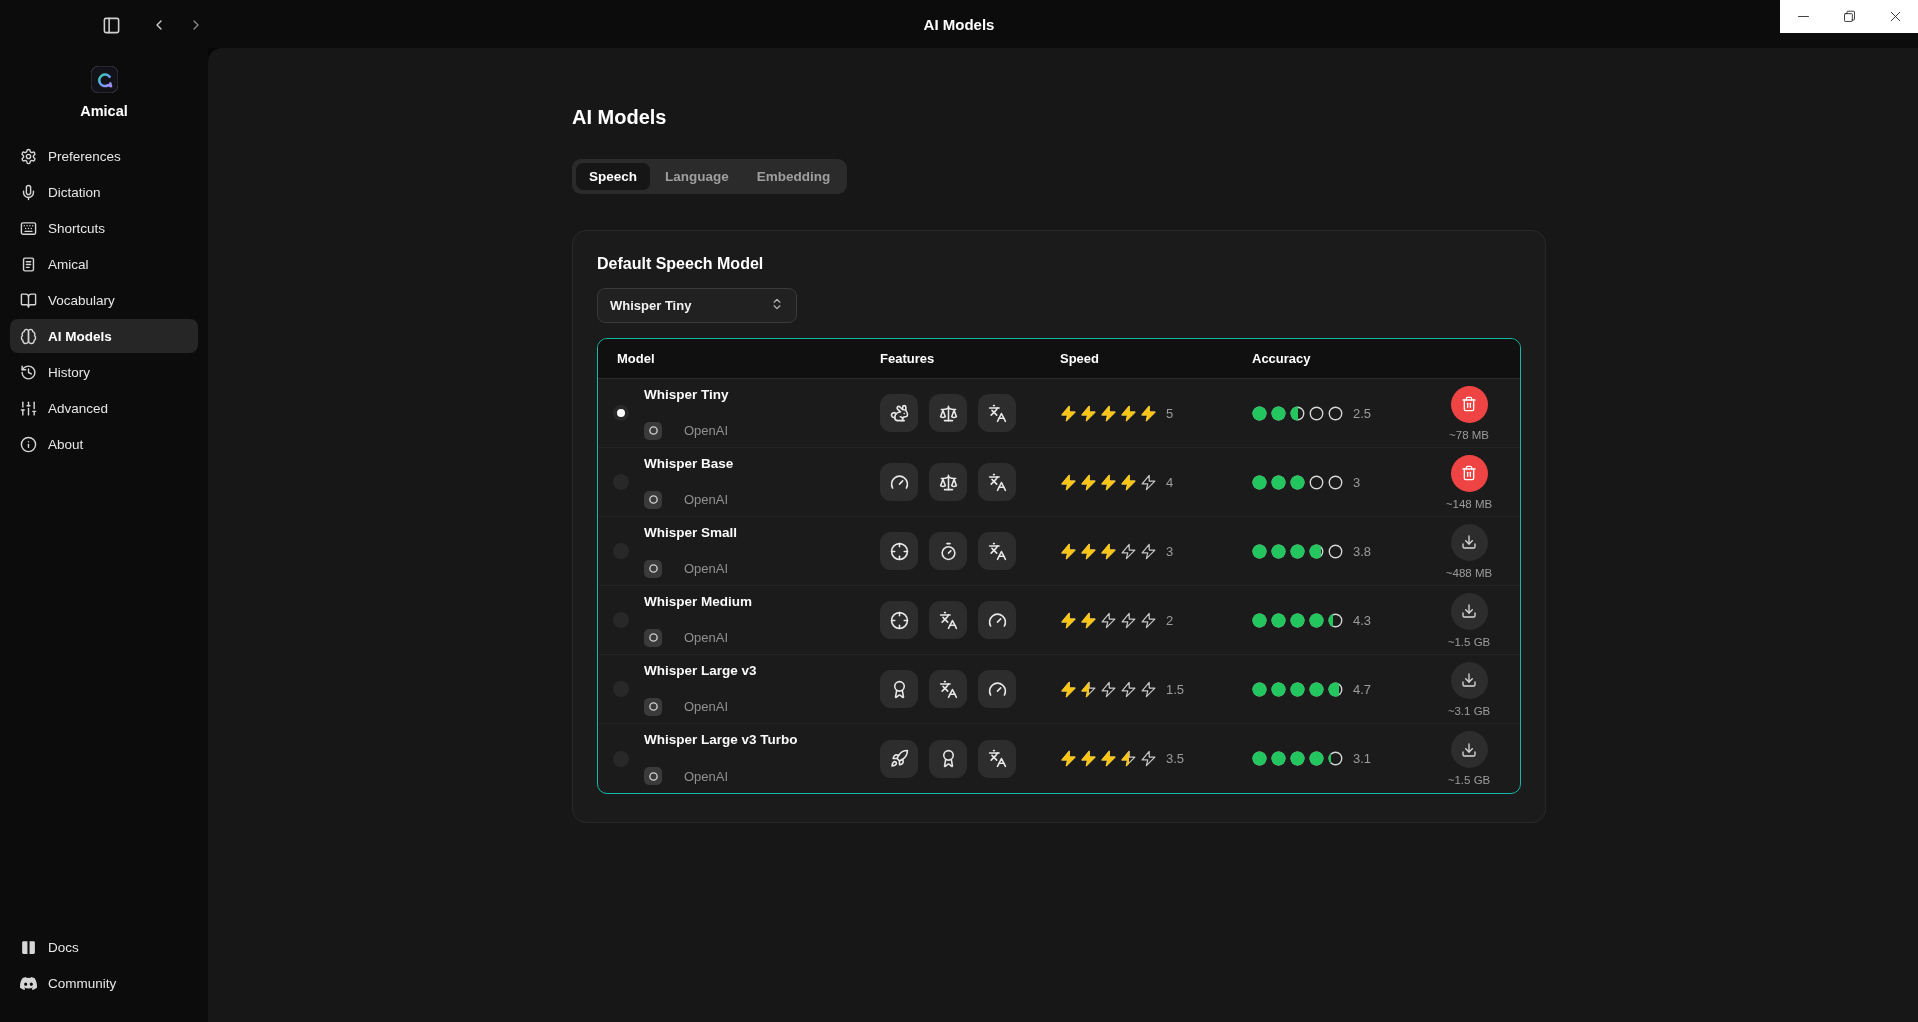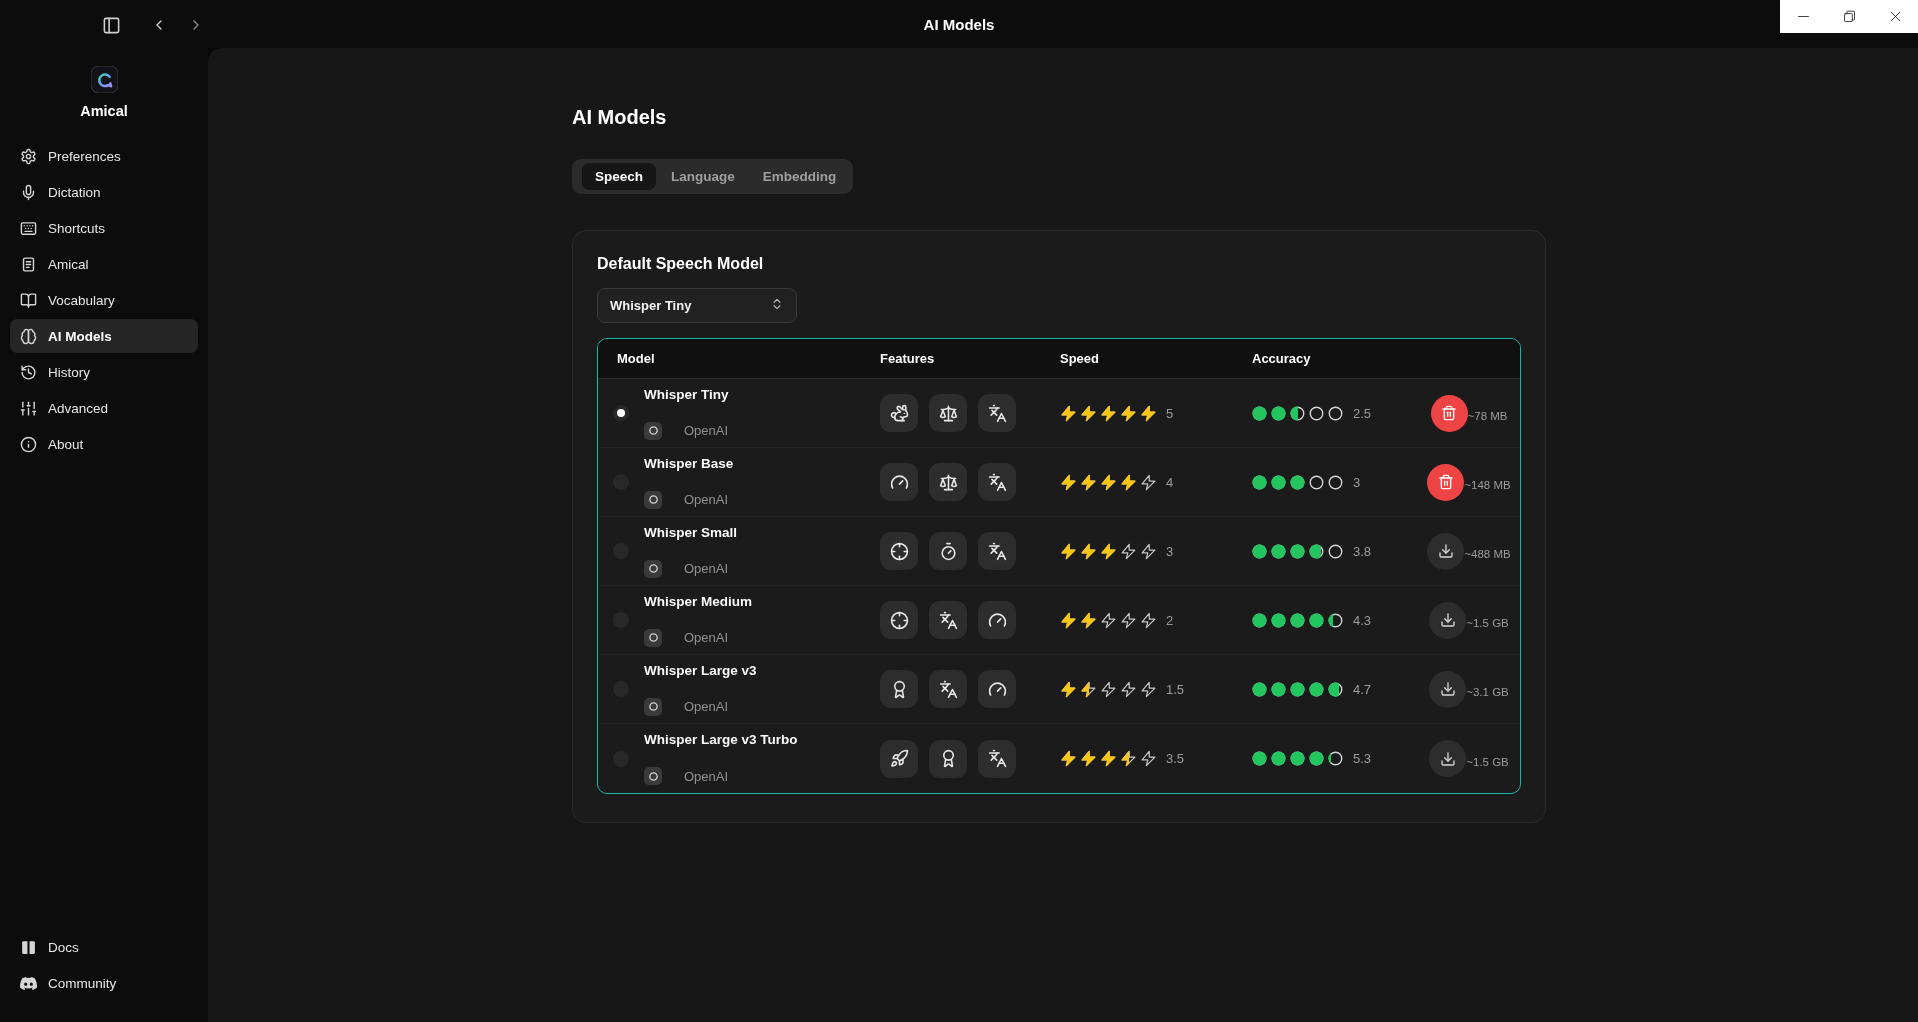--- a/index.html
+++ b/index.html
@@ -34,21 +34,21 @@
   .side-footer { margin-top:auto; }
 
   
   .main { position:absolute; left:208px; top:48px; right:0; bottom:0; background:#171717; border-top-left-radius:14px; }
   .content { position:absolute; left:364px; top:58px; width:974px; }
   .page-title { font-size:20px; font-weight:700; color:#fff; }
 
   .tabs { display:inline-flex; margin-top:30px; background:#2b2b2b; border-radius:9px; padding:4px; gap:2px; }
   .tab { border:none; background:transparent; color:#9f9f9f; font-weight:700; font-size:13.5px;
          padding:6px 13px; border-radius:7px; cursor:pointer; }
-  .tab.active { background:#161616; color:#fff;margin-left:6px; }
+  .tab.active { background:#161616; color:#fff; }
 
   .card { margin-top:36px; background:#1b1b1b; border:1px solid #2a2a2a; border-radius:14px; padding:24px 24px 28px; }
   .card h2 { font-size:16px; font-weight:700; color:#fff; }
   .select { margin-top:15px; width:200px; height:35px; display:flex; align-items:center; justify-content:space-between;
             padding:0 12px; background:#212121; border:1px solid #3a3a3a; border-radius:8px; color:#f2f2f2;
             font-weight:700; font-size:13px; cursor:pointer; }
   .select svg { width:14px; height:14px; color:#b9b9b9; }
   .avail-heading { margin-top:33px; }
 
   .table { margin-top:15px; border:1px solid #14b8a6; border-radius:10px; overflow:hidden; }
@@ -73,21 +73,21 @@
   .feat-btn svg { width:19px; height:19px; }
 
   .meter-cell { display:flex; align-items:center; }
   .mitem { position:relative; width:17px; height:17px; flex:none; margin-right:3px; }
   .mitem svg { position:absolute; left:0; top:0; width:17px; height:17px; }
   .mitem.dot { width:15px; height:15px; margin-right:4px; }
   .mitem.dot svg { width:15px; height:15px; }
   .mfill { position:absolute; left:0; top:0; height:100%; overflow:hidden; }
   .mval { margin-left:6px; font-size:13px; color:#9c9c9c; }
 
-  .action-cell { display:flex; flex-direction:row; align-items:center; justify-content:center; }
+  .action-cell { display:flex; flex-direction:column; align-items:center; justify-content:center; }
   .abtn { width:37px; height:37px; border-radius:50%; border:none; display:flex; align-items:center; justify-content:center; cursor:pointer; }
   .abtn.delete { background:#ef4444; color:#fff; }
   .abtn.download { background:#2d2d2d; color:#d8d8d8; }
   .abtn svg { width:16px; height:16px; }
   .asize { margin-top:6px; font-size:11.5px; color:#9c9c9c; white-space:nowrap; }
 </style>
 </head>
 <body>
 
 <div class="titlebar">
@@ -1130,21 +1130,21 @@
                 <span class="mitem dot">
                   <svg viewBox="0 0 24 24" fill="none" stroke="#d6d6d6" stroke-width="2.2">
                     <circle cx="12" cy="12" r="10"></circle>
                   </svg>
                   <span class="mfill" style="width:20.000000000000018%">
                     <svg viewBox="0 0 24 24" fill="#22c55e">
                       <circle cx="12" cy="12" r="11.3"></circle>
                     </svg>
                   </span>
                 </span>
-       <span class="mval">5.3</span>
+       <span class="mval">3.1</span>
      </div>
      <div class="action-cell">
        <button class="abtn download">
                   <svg viewBox="0 0 24 24" fill="none" stroke="currentColor" stroke-width="2" stroke-linecap="round" stroke-linejoin="round">
                     <path d="M12 15V3"></path>
                     <path d="M21 15v4a2 2 0 0 1-2 2H5a2 2 0 0 1-2-2v-4"></path>
                     <path d="m7 10 5 5 5-5"></path>
                   </svg>
                 </button>
        <span class="asize">~1.5 GB</span>

